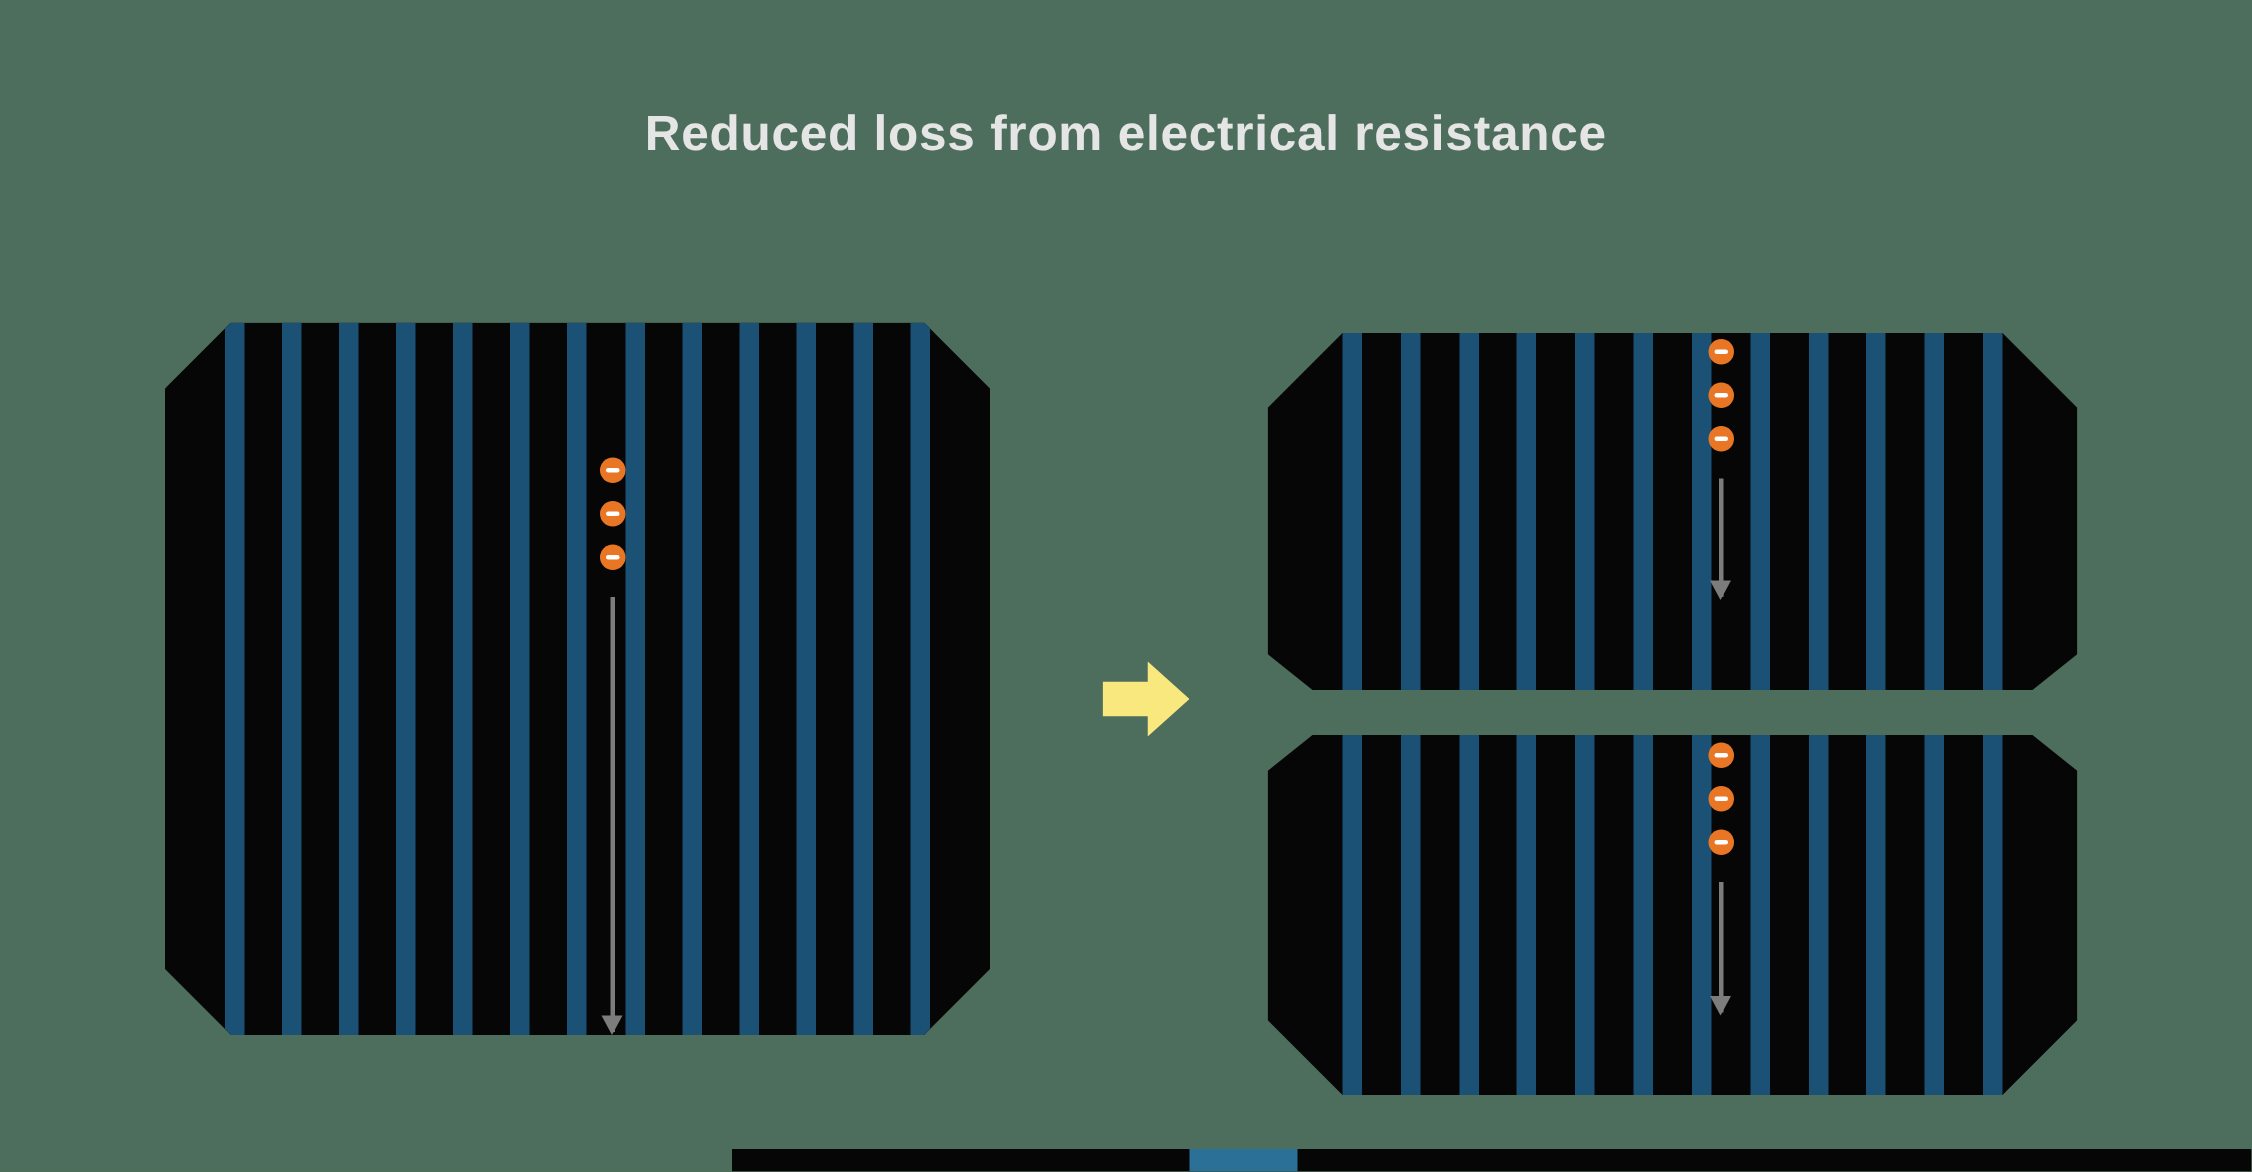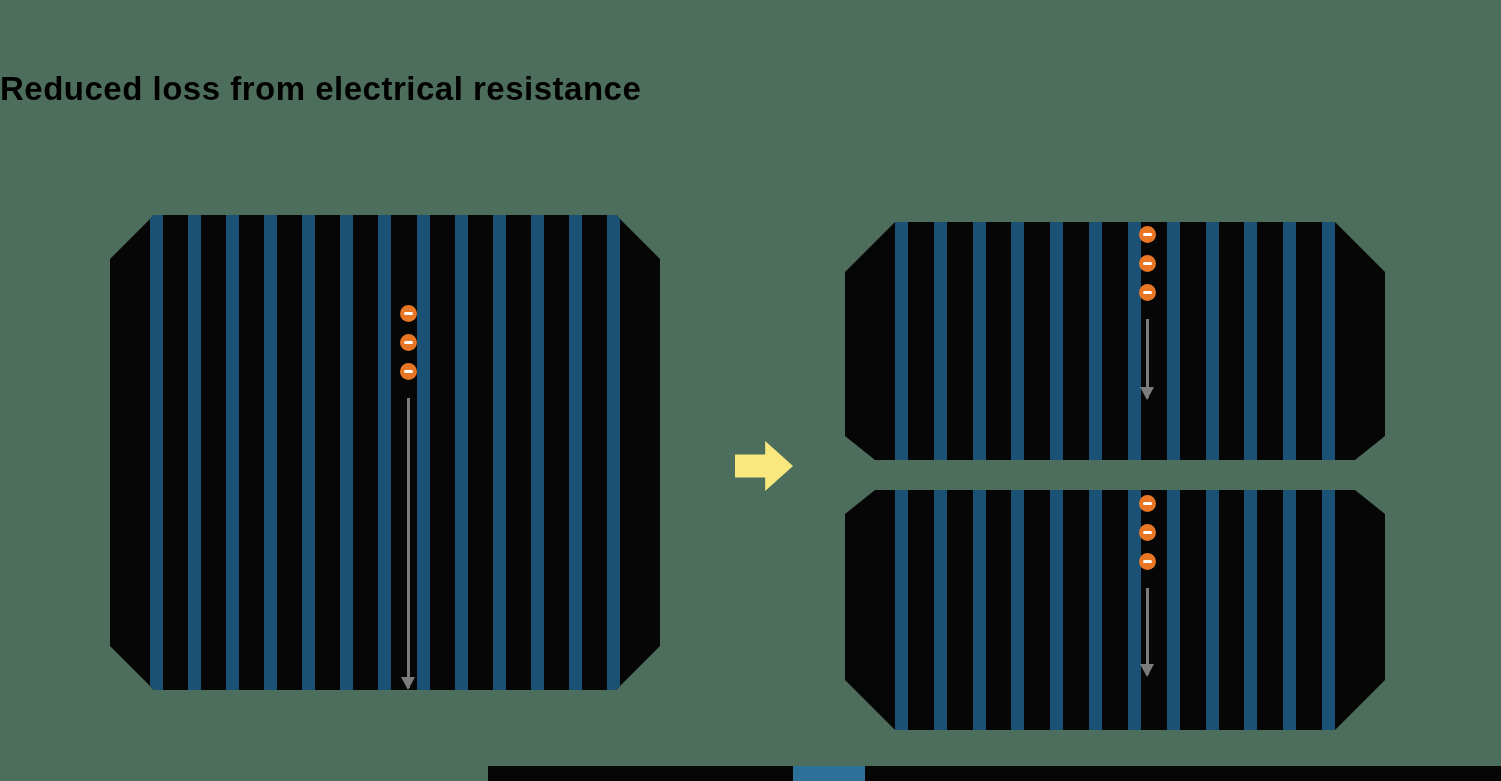--- a/index.html
+++ b/index.html
@@ -5,22 +5,22 @@
   html, body { margin: 0; padding: 0; }
   body {
     width: 1501px; height: 781px;
     position: relative; overflow: hidden;
     background: var(--background, #4e6e5d);
     font-family: "Liberation Sans", sans-serif;
   }
 
   .title {
     position: absolute; top: 70px; left: 0; width: 100%;
-    margin: 0; 
-    color: #000000; font-size: 33px; font-weight: 700; letter-spacing: 0.5px;
+    margin: 0; text-align: center;
+    color: #e5e5e5; font-size: 33px; font-weight: 700; letter-spacing: 0.5px;
   }
 
   .cell { position: absolute; background: var(--cell-body, #060606); }
 
   .stripes {
     position: absolute; top: 0; bottom: 0;
     display: flex; justify-content: space-between;
   }
   .stripe { width: 13px; height: 100%; background: var(--busbar-stripe, #1b5174); flex: none; }
 

